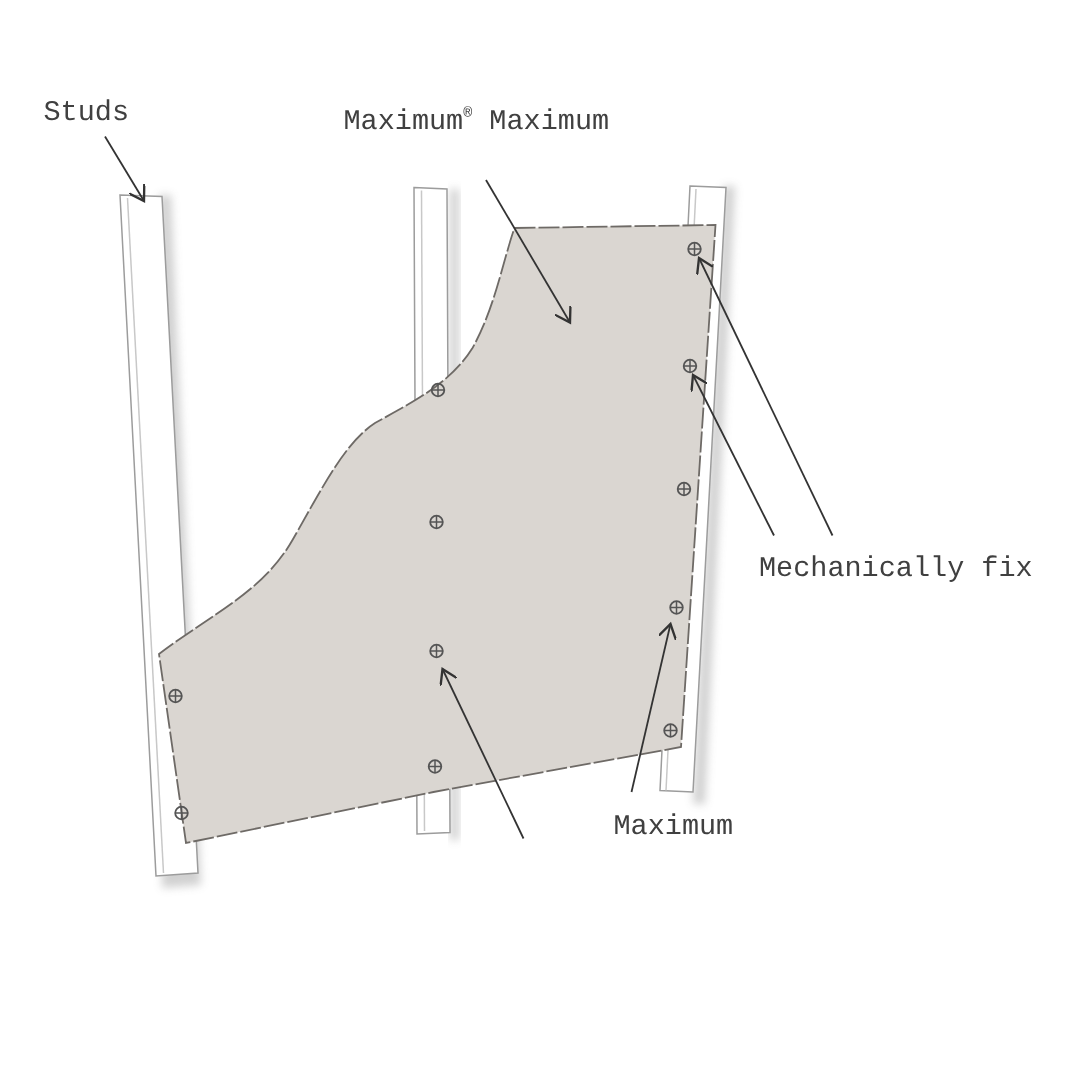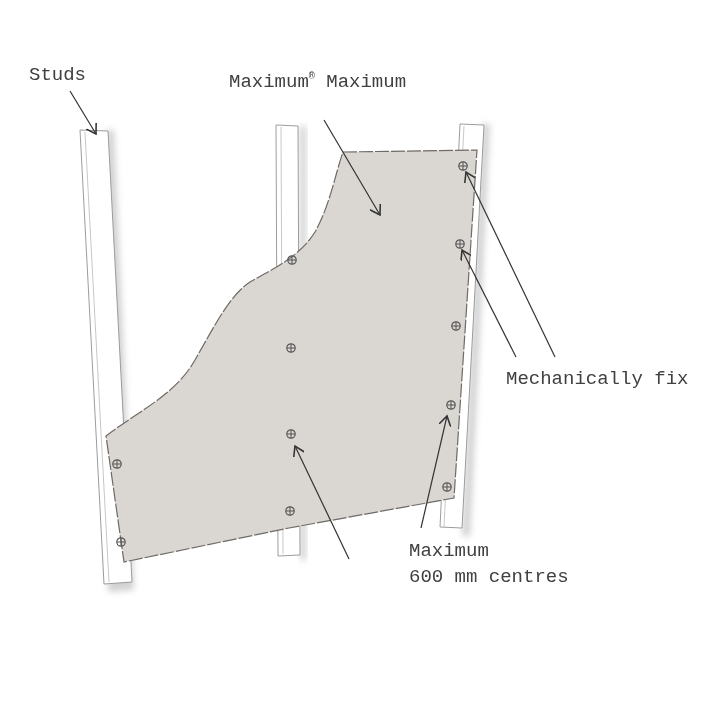--- a/index.html
+++ b/index.html
@@ -123,14 +123,13 @@
     <span>Maximum</span><sup>®</sup><span> Maximum</span>
   </div>
 </div>
 
 <div class="label" style="left:506px; top:366px; line-height:27px;">
   <div>Mechanically fix</div>
 </div>
 
 <div class="label" style="left:364px; top:538px; line-height:26px;margin-left:45px;">
   <div>Maximum</div>
-  <div>600 mm centres</div>
 </div>
 
 </body></html>

